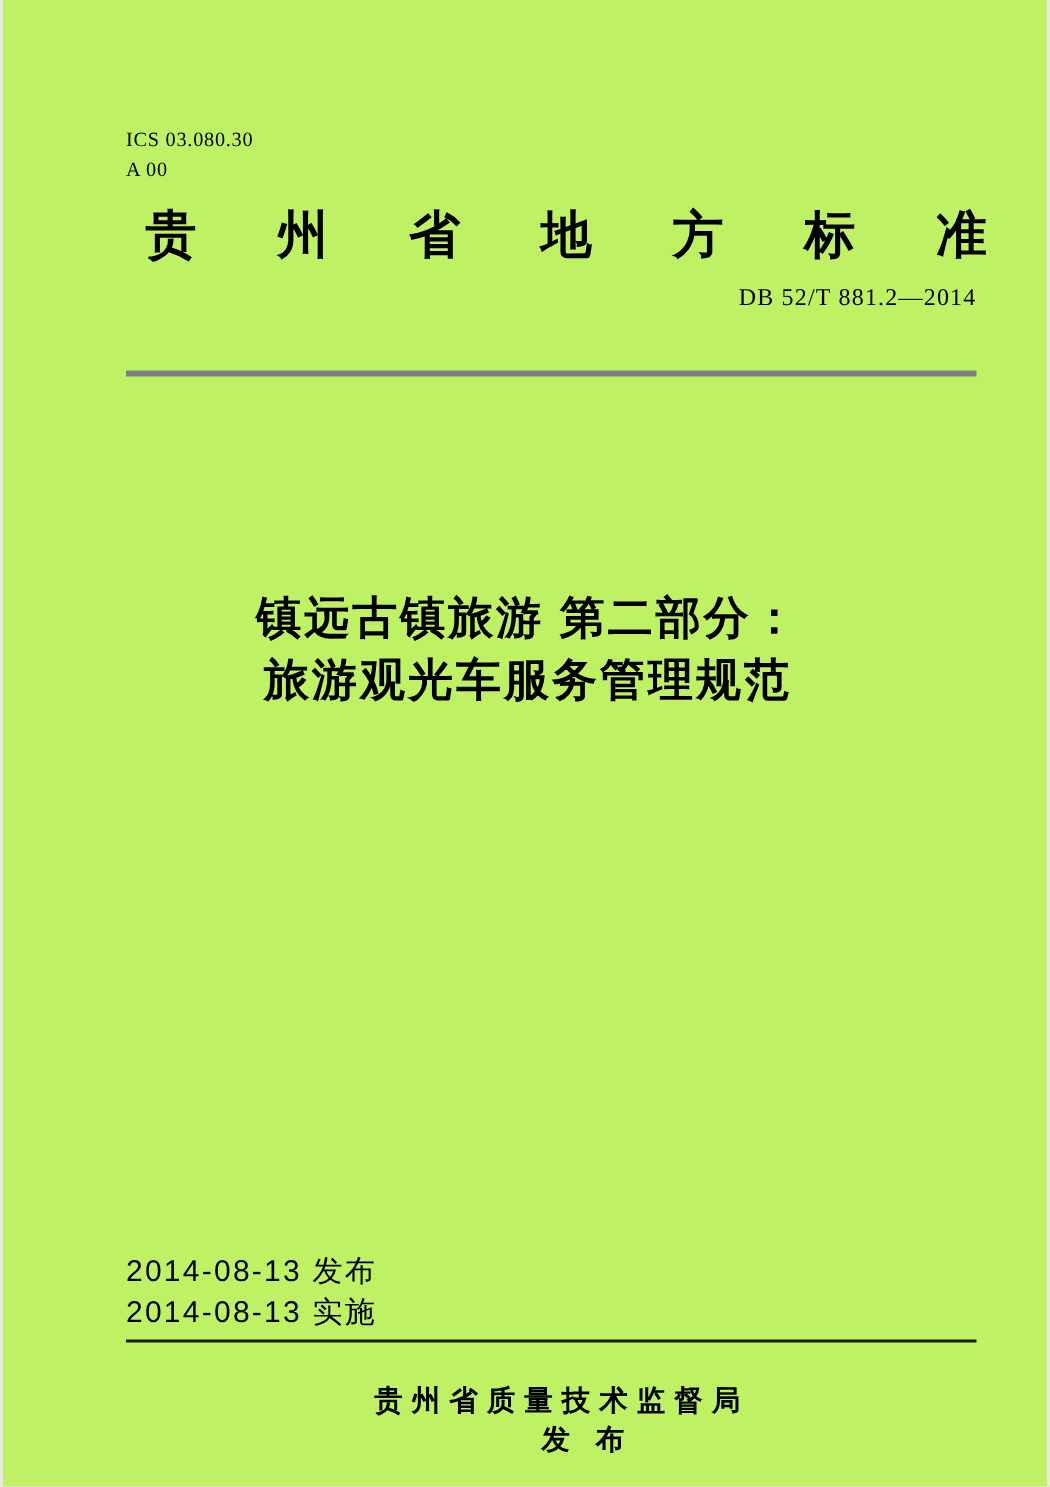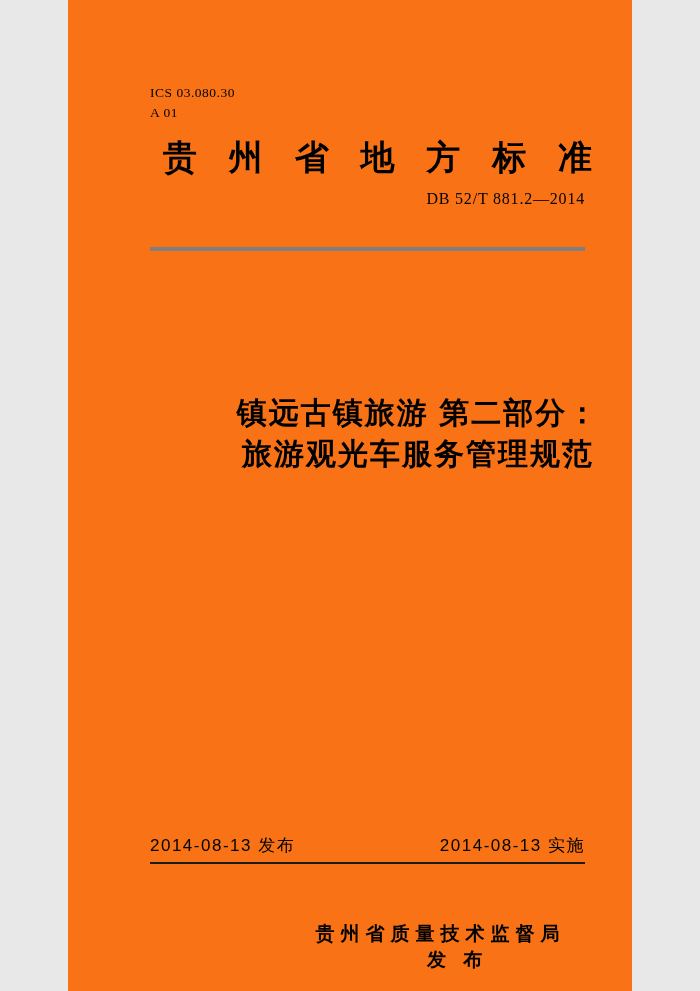--- a/index.html
+++ b/index.html
@@ -1,24 +1,24 @@
 <!DOCTYPE html>
 <html><head>
 <meta charset="utf-8">
 <style>
   * { margin: 0; padding: 0; box-sizing: border-box; }
   html, body { background: #e8e8e8; }
   body { font-family: "Liberation Sans", sans-serif; color: #000; }
 
   .page {
     position: relative;
-    width: 564px;
+    width: 696px;
     height: 991px;
     margin: 0 auto;
-    background: #f97316;
+    background: #bef264;
     overflow: hidden;
   }
 
   
   .ics-block {
     position: absolute;
     left: 82px;
     top: 83px;
     font-family: "Liberation Serif", serif;
     font-size: 13.5px;
@@ -102,25 +102,25 @@
   }
   .title-en .en-line2 { margin-top: 30px; }
 
   
   .footer-dates {
     position: absolute;
     left: 82px;
     right: 47px;
     top: 834px;
     display: flex;
-    justify-content: space-between;
-    font-size: 17px;
+    font-size: 20px;
     letter-spacing: 1.5px;
     padding-bottom: 5px;
     border-bottom: 2px solid #1a1a1a;
+    flex-direction: column;
   }
 
   
   .publisher {
     position: absolute;
     left: 0;
     width: 700px;
     top: 899px;
     text-align: center;
     font-size: 19px;
@@ -130,21 +130,21 @@
   }
   .publisher .publish-label { margin-left: 34px; }
 </style>
 </head>
 <body>
 
 <div class="page">
 
   <div class="ics-block">
     <div>ICS 03.080.30</div>
-    <div>A 01</div>
+    <div>A 00</div>
   </div>
 
 
   <div class="standard-type">
     <span>贵</span>
     <span>州</span>
     <span>省</span>
     <span>地</span>
     <span>方</span>
     <span>标</span>

